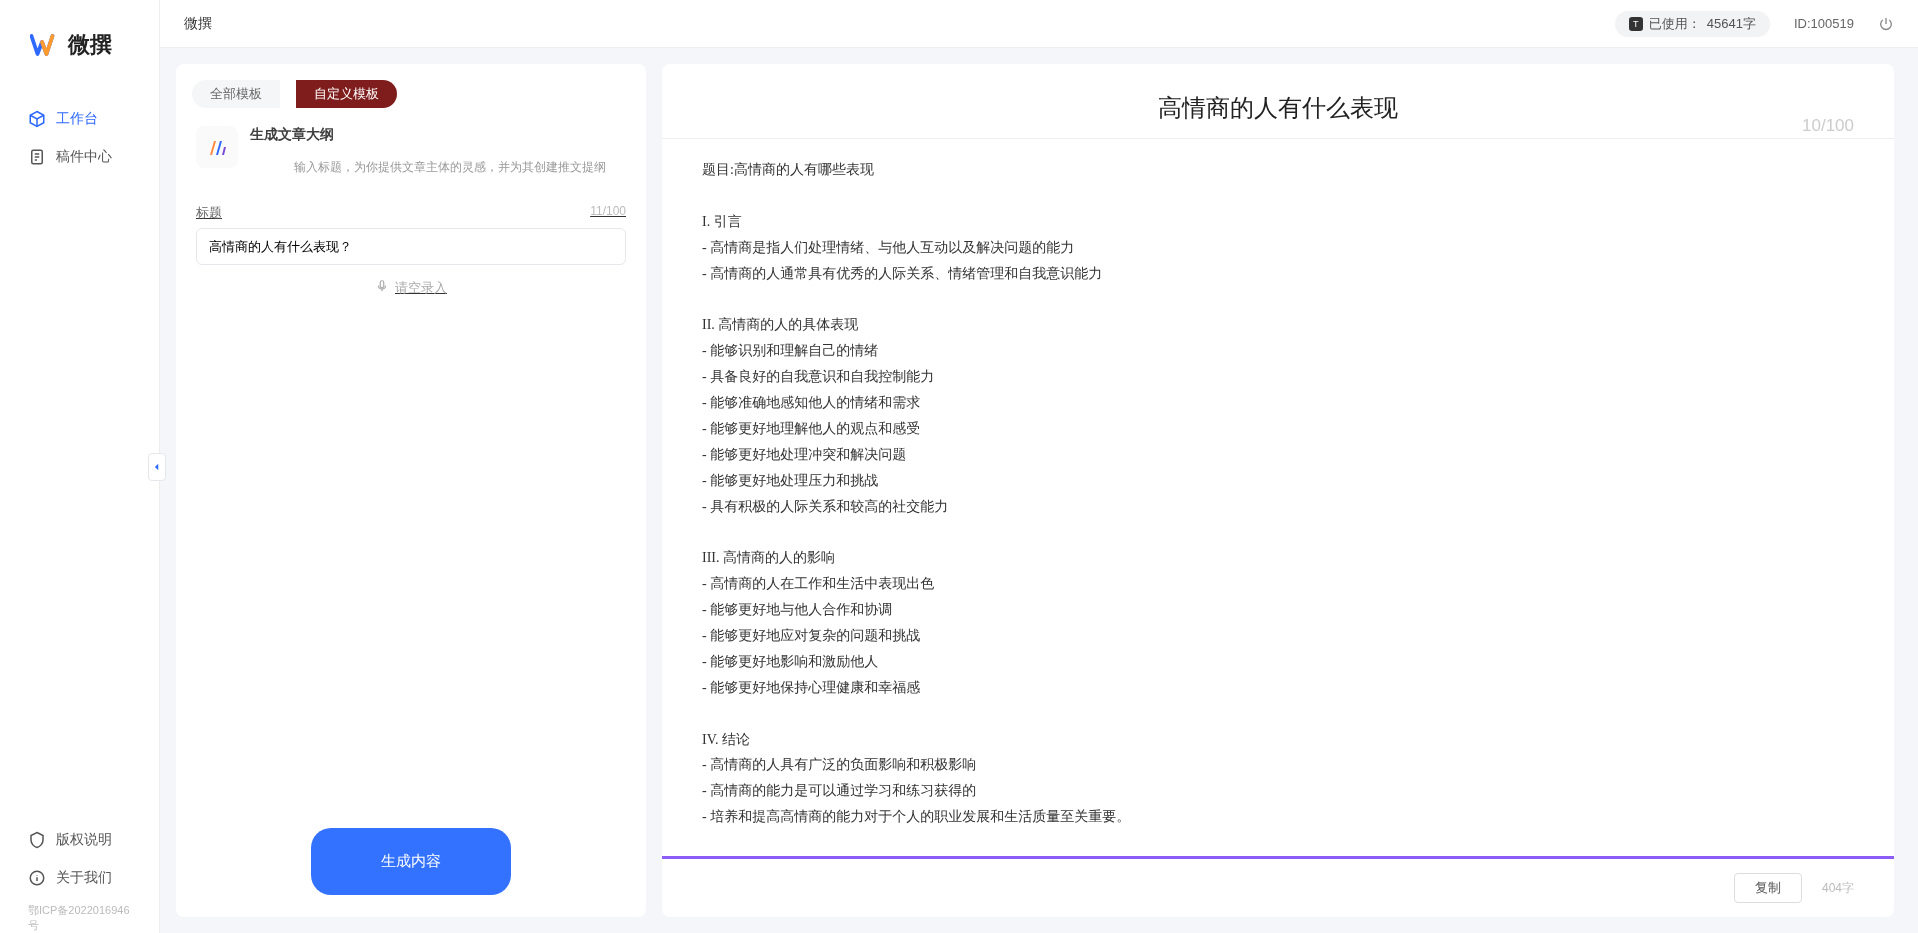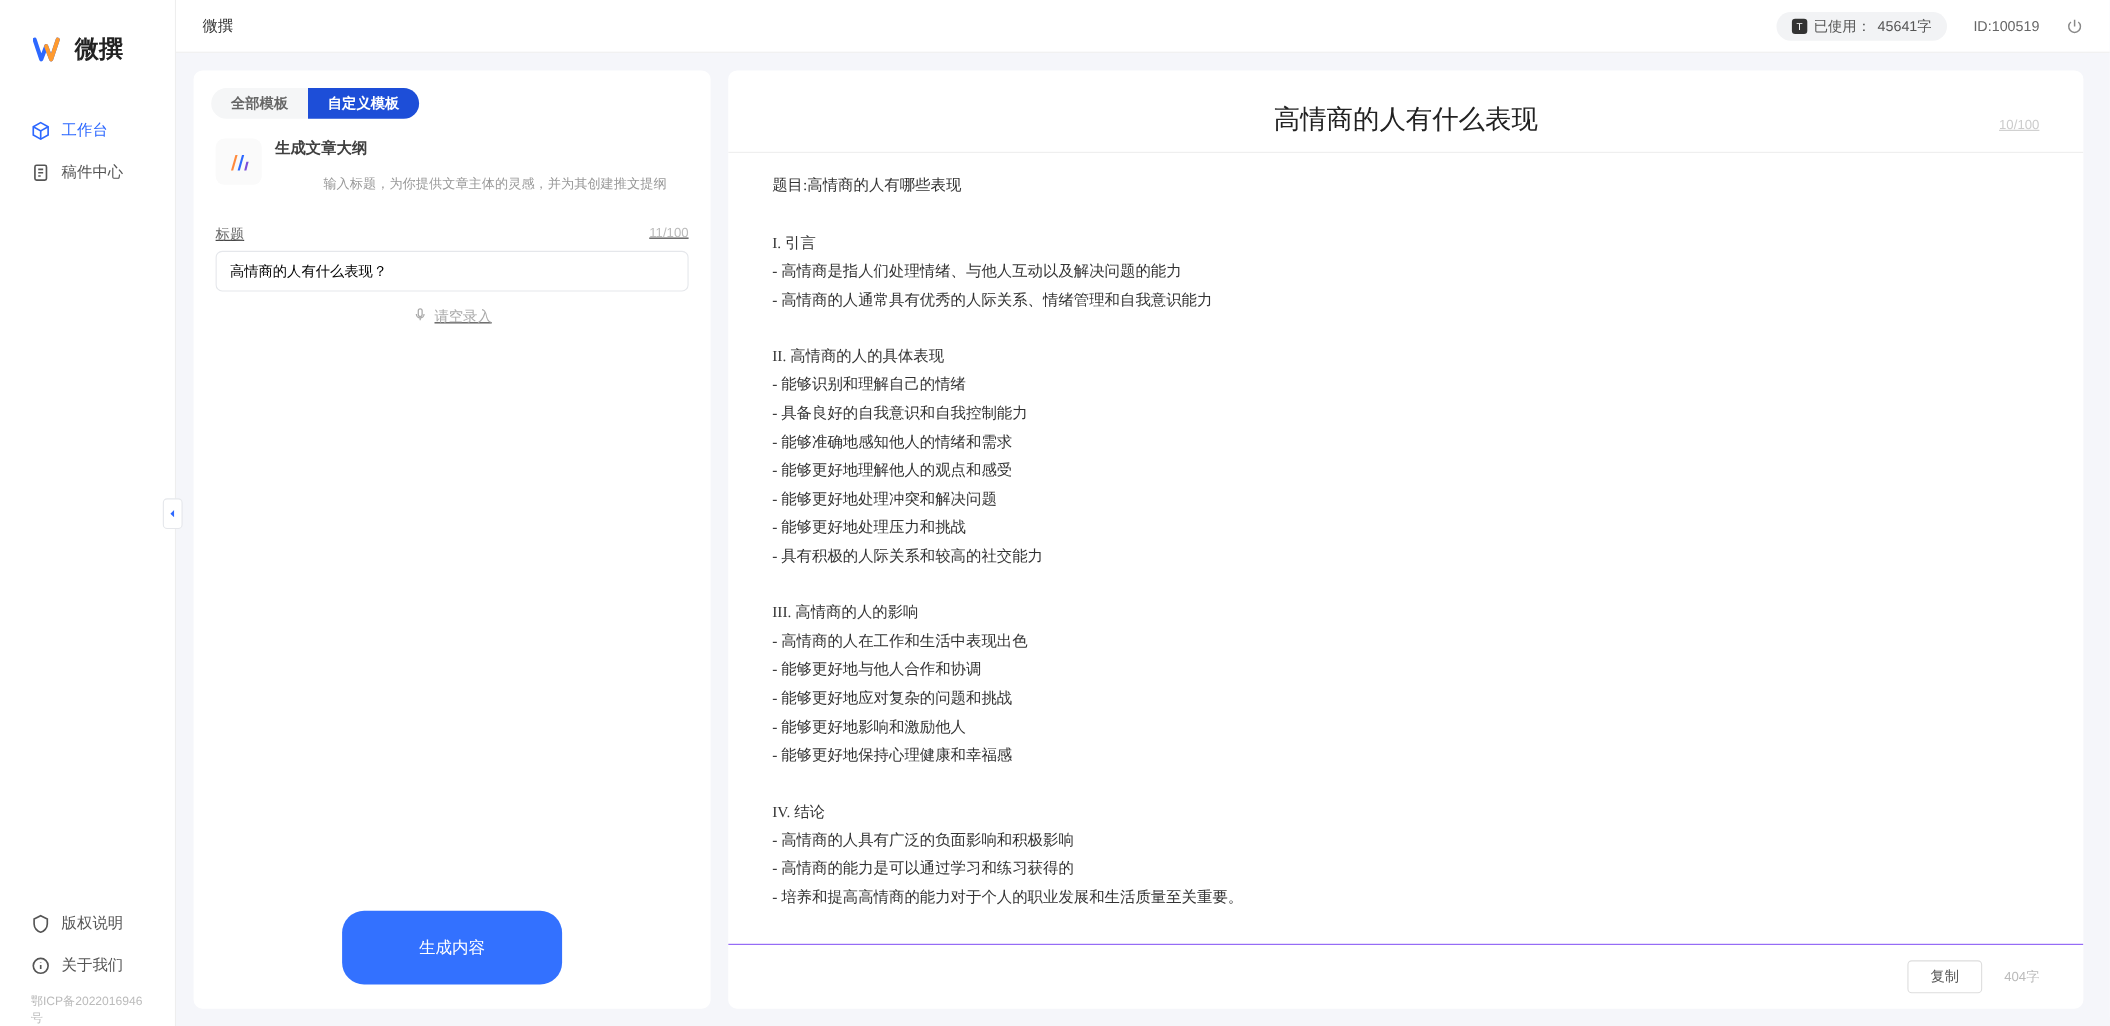--- a/index.html
+++ b/index.html
@@ -20,42 +20,42 @@
 .topbar { height: 48px; background: #fff; border-bottom: 1px solid #eee; display: flex; align-items: center; padding: 0 24px; justify-content: space-between; font-size: 14px; }
 .topbar-left { font-weight: 500; color: #333; }
 .topbar-right { display: flex; align-items: center; gap: 24px; color: #666; font-size: 13px; }
 .usage-badge { background: #f2f3f5; border-radius: 16px; padding: 4px 14px; display: flex; align-items: center; gap: 6px; color: #555; }
 .usage-badge .tile { background: #333; color: #fff; font-size: 9px; width: 14px; height: 14px; border-radius: 3px; display:flex; align-items:center; justify-content:center; }
 .power-icon { width:16px; height:16px; cursor:pointer; color:#888; }
 .content { flex: 1; display: flex; gap: 16px; padding: 16px 24px 16px 16px; overflow: hidden; }
 .panel { background: #fff; border-radius: 8px; display: flex; flex-direction: column; overflow: hidden; }
 .panel-left { width: 470px; flex-shrink: 0; }
 .panel-right { flex: 1; }
-.tabs { display: flex; gap: 0; padding: 16px 16px 0 16px; font-weight: bold; }
+.tabs { display: flex; gap: 16px; padding: 16px 16px 0 16px; }
 .tab { padding: 5px 18px; border-radius: 16px; font-size: 13px; cursor: pointer; color: #666; background: #f5f6f7; }
-.tab.active { background: #1d4ed8; color: #fff; text-align: center; }
+.tab.active { background: #7f1d1d; color: #fff; text-align: center; }
 .tab:first-child { border-radius: 16px 0 0 16px; }
 .tab:last-child { border-radius: 0 16px 16px 0; }
 .template-card { display: flex; gap: 12px; padding: 18px 20px; align-items: flex-start; }
 .template-icon { width: 42px; height: 42px; border-radius: 8px; background: #fafafa; display:flex; align-items:center; justify-content:center; }
 .template-icon svg { width: 24px; height: 24px; }
 .template-info h3 { font-size: 14px; font-weight: 600; color: #404040; margin-bottom: 15px; }
 .template-info p { font-size: 12px; color: #999; margin-left: 44px; }
 .form-section { padding: 10px 20px; flex: 1; text-decoration: underline; }
 .form-label { display:flex; justify-content:space-between; font-size:13px; color:#666; margin-bottom:6px; }
 .form-counter { color:#bbb; font-size:12px; }
 .text-input { width: 100%; border: 1px solid #e5e7eb; border-radius: 6px; padding: 10px 12px; font-size: 13px; outline: none; }
 .voice-input { display:flex; justify-content:center; gap:6px; color:#aaa; font-size:13px; padding: 14px 0; cursor:pointer; }
 .generate-footer { padding: 16px 20px 22px 20px; display:flex; justify-content:center; }
 .generate-btn { background: #3371ff; color:#fff; border:none; border-radius: 20px; padding: 24px 0; width: 200px; font-size:15px; cursor:pointer; }
 .output-head { padding: 28px 40px 14px 40px; border-bottom: 1px solid #eee; position: relative; }
 .output-title { text-align:center; font-size: 24px; font-weight: 400; color:#222; font-family: "Songti SC", SimSun, serif; }
-.output-counter { position:absolute; right: 40px; bottom: 18px; font-size: 12px; color: #ccc; text-decoration: underline; }
+.output-counter { position:absolute; right: 40px; bottom: 2px; font-size: 17px; color: #ccc; }
 .output-body { flex:1; padding: 18px 40px; overflow-y:auto; font-size: 14px; line-height: 1.85; color:#333; white-space: pre-line; font-family: "Songti SC", SimSun, serif; }
-.output-footer { border-top: 1px solid #8b5cf6; padding: 14px 40px; display:flex; justify-content:flex-end; align-items:center; gap: 20px; }
+.output-footer { border-top: 3px solid #8b5cf6; padding: 14px 40px; display:flex; justify-content:flex-end; align-items:center; gap: 20px; }
 .copy-btn { border: 1px solid #ddd; background:#fff; border-radius: 4px; padding: 5px 20px; font-size:13px; cursor:pointer; color:#555; }
 .char-count { font-size: 12px; color: #bbb; }
 </style>
 </head>
 <body>
 
 <div class="app">
   <aside class="sidebar">
     <div class="logo">
       <span class="logo-mark">

